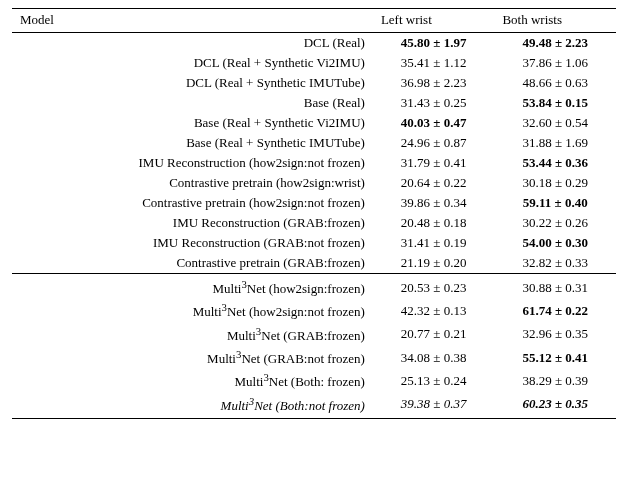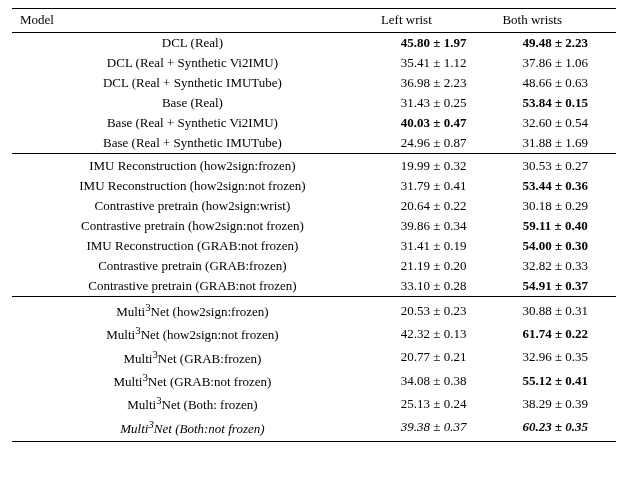--- a/index.html
+++ b/index.html
@@ -27,21 +27,21 @@
       border-bottom: 1px solid #000;
     }
     thead tr th:first-child {
       text-align: left;
     }
     thead tr th.right-col {
       text-align: left;
     }
     tbody tr td {
       padding: 2px 8px;
-      text-align: center;
+      text-align: right;
       vertical-align: middle;
     }
     tbody tr td.val-col {
       text-align: center;
       white-space: nowrap;
       margin-top: 28px;
     }
     tr.section-divider td {
       border-top: 1px solid #000;
       padding-top: 4px;
@@ -90,54 +90,49 @@
       <tr>
         <td>Base (Real + Synthetic Vi2IMU)</td>
         <td class="val-col"><b>40.03 ± 0.47</b></td>
         <td class="val-col">32.60 ± 0.54</td>
       </tr>
       <tr>
         <td>Base (Real + Synthetic IMUTube)</td>
         <td class="val-col">24.96 ± 0.87</td>
         <td class="val-col">31.88 ± 1.69</td>
       </tr>
-      <tr class="section-divider">
-        <td>IMU Reconstruction (how2sign:frozen)</td>
-        <td class="val-col">19.99 ± 0.32</td>
-        <td class="val-col">30.53 ± 0.27</td>
-      </tr>
       <tr>
         <td>IMU Reconstruction (how2sign:not frozen)</td>
         <td class="val-col">31.79 ± 0.41</td>
         <td class="val-col"><b>53.44 ± 0.36</b></td>
       </tr>
       <tr>
         <td>Contrastive pretrain (how2sign:wrist)</td>
         <td class="val-col">20.64 ± 0.22</td>
         <td class="val-col">30.18 ± 0.29</td>
       </tr>
       <tr>
         <td>Contrastive pretrain (how2sign:not frozen)</td>
         <td class="val-col">39.86 ± 0.34</td>
         <td class="val-col"><b>59.11 ± 0.40</b></td>
       </tr>
       <tr>
+        <td>IMU Reconstruction (GRAB:frozen)</td>
+        <td class="val-col">20.48 ± 0.18</td>
+        <td class="val-col">30.22 ± 0.26</td>
+      </tr>
+      <tr>
         <td>IMU Reconstruction (GRAB:not frozen)</td>
         <td class="val-col">31.41 ± 0.19</td>
         <td class="val-col"><b>54.00 ± 0.30</b></td>
       </tr>
       <tr>
         <td>Contrastive pretrain (GRAB:frozen)</td>
         <td class="val-col">21.19 ± 0.20</td>
         <td class="val-col">32.82 ± 0.33</td>
-      </tr>
-      <tr>
-        <td>Contrastive pretrain (GRAB:not frozen)</td>
-        <td class="val-col">33.10 ± 0.28</td>
-        <td class="val-col"><b>54.91 ± 0.37</b></td>
       </tr>
       <tr class="section-divider">
         <td>Multi<sup>3</sup>Net (how2sign:frozen)</td>
         <td class="val-col">20.53 ± 0.23</td>
         <td class="val-col">30.88 ± 0.31</td>
       </tr>
       <tr>
         <td>Multi<sup>3</sup>Net (how2sign:not frozen)</td>
         <td class="val-col">42.32 ± 0.13</td>
         <td class="val-col"><b>61.74 ± 0.22</b></td>

